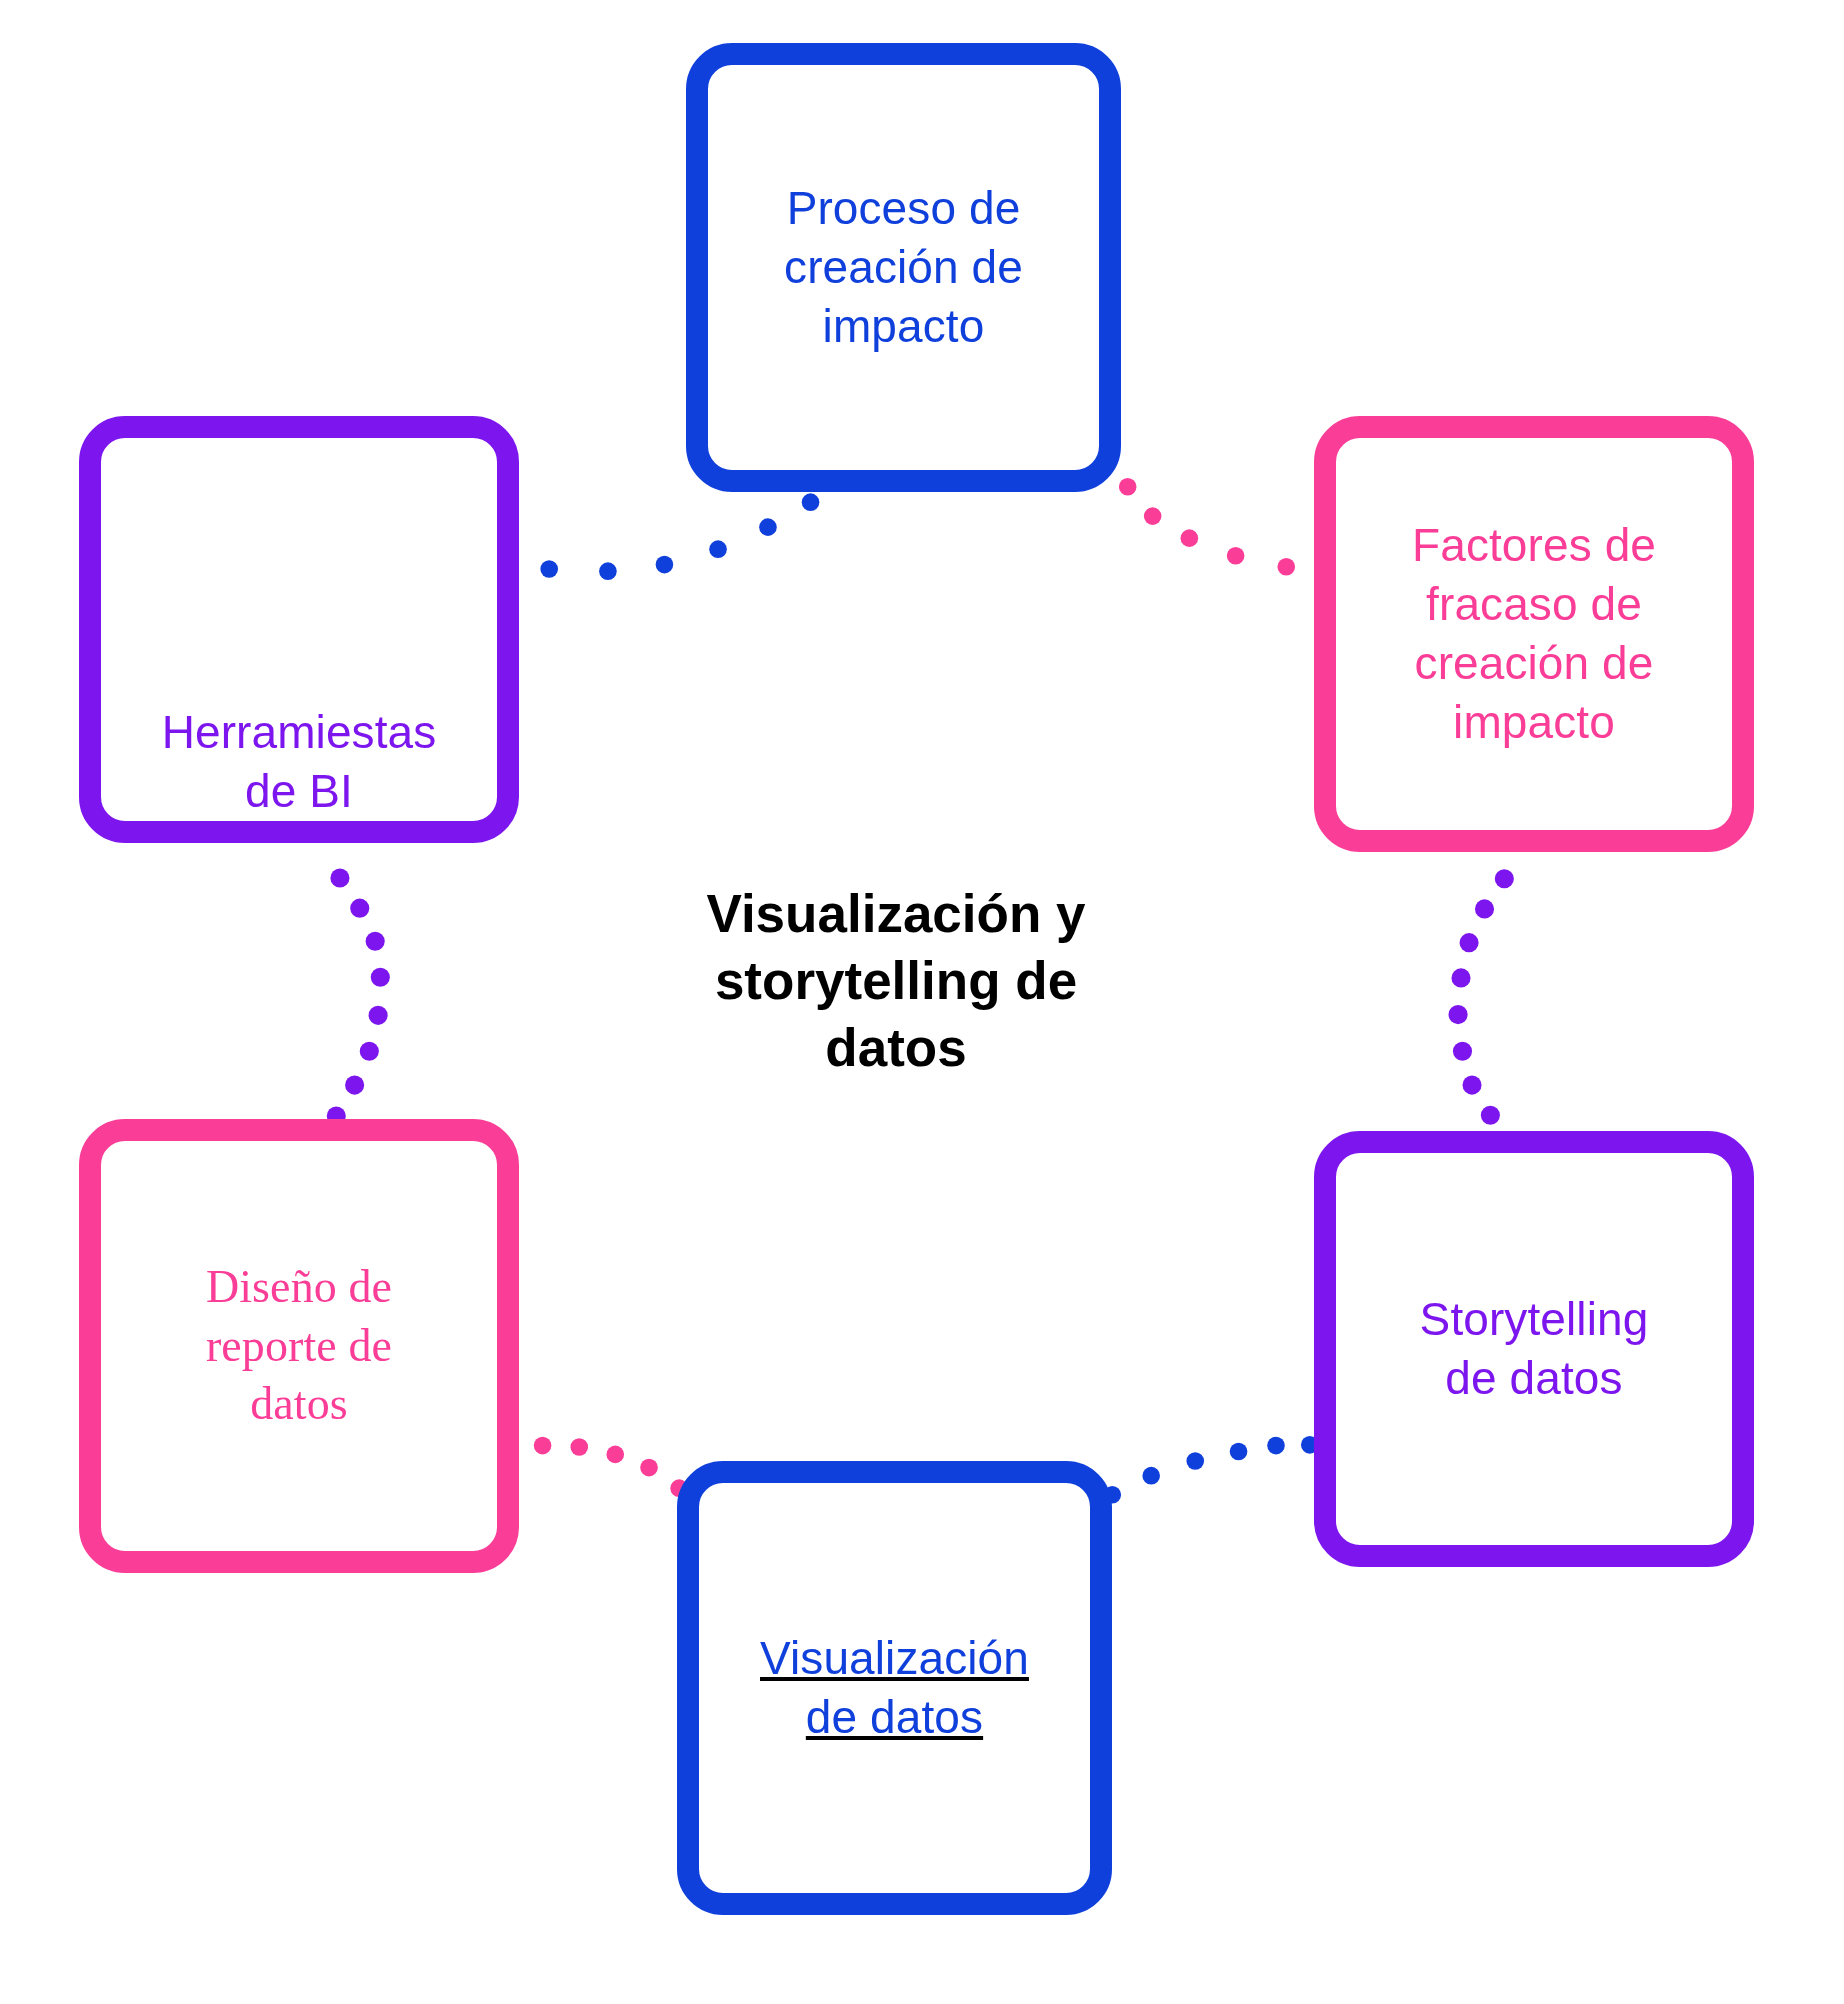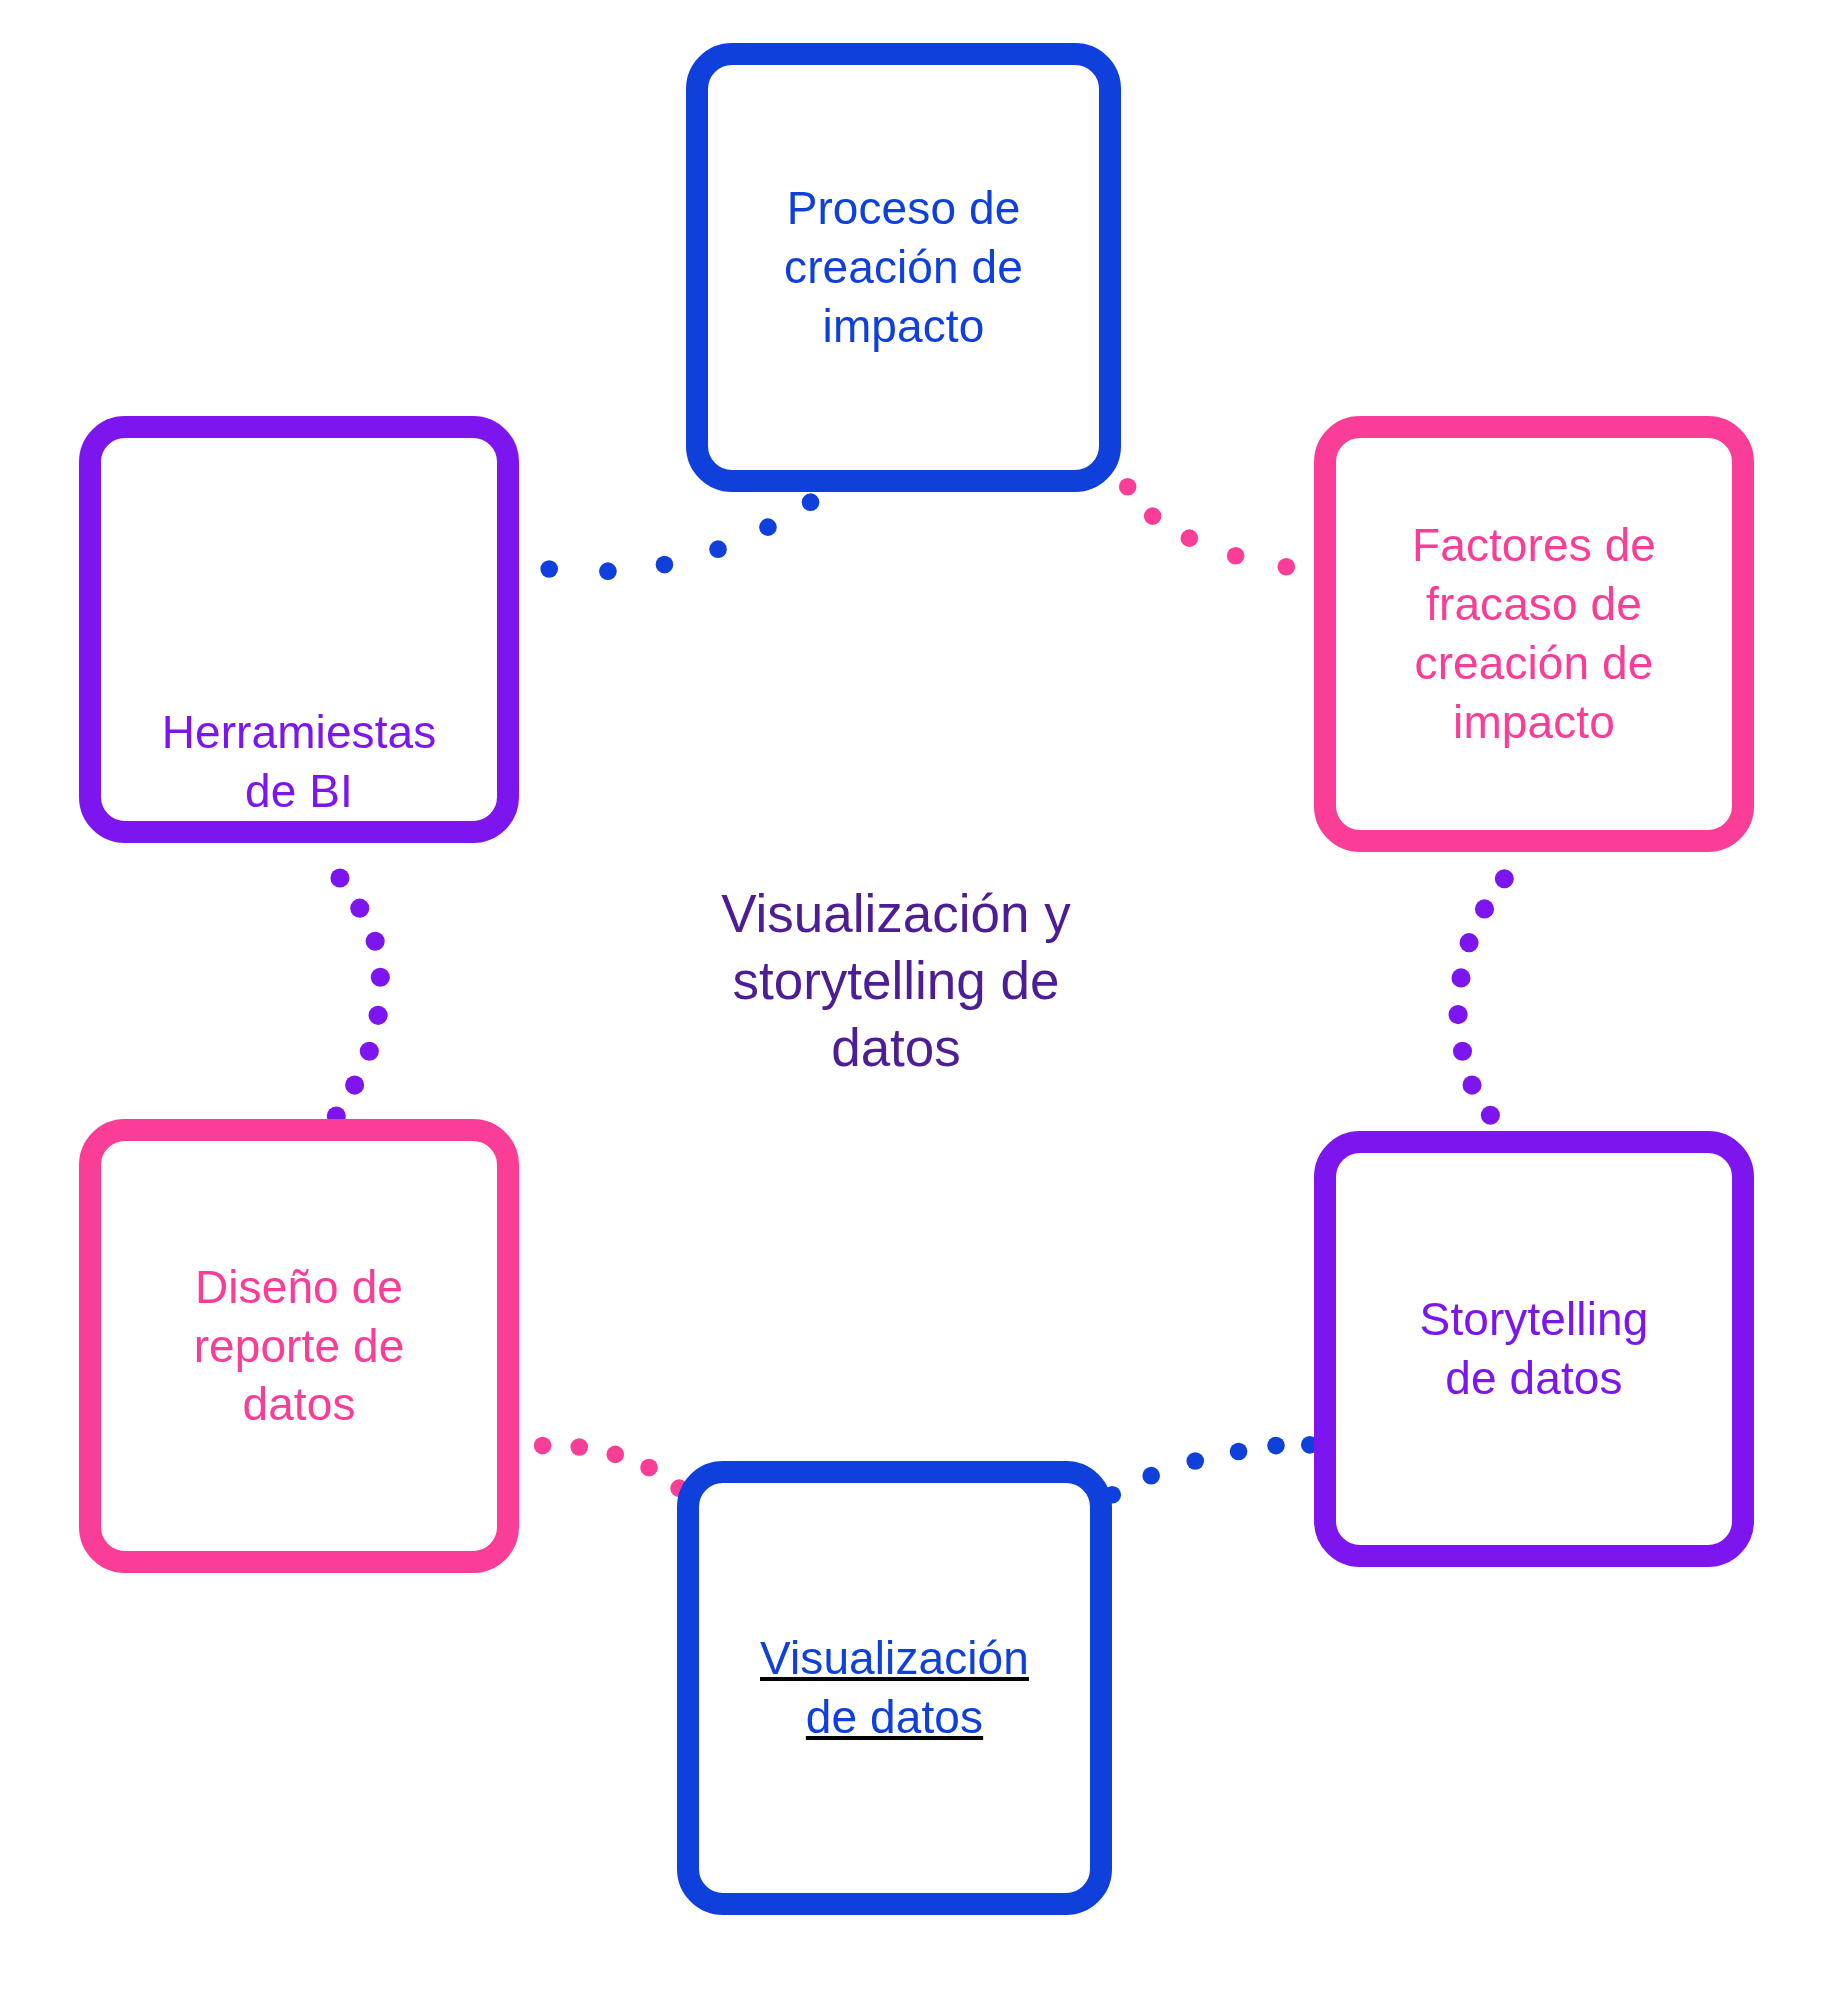--- a/index.html
+++ b/index.html
@@ -56,23 +56,23 @@
   #node-diseno       { left: 79px;  top: 1119px; width: 440px;  height: 454px; }
   #node-visualizacion{ left: 677px;  top: 1461px; width: 435px;  height: 454px; }
 
   #center-title {
     position: absolute;
     left: 639px;
     top: 881px;
     width: 514px;
     text-align: center;
     font-size: 53px;
-    font-weight: 400;
+    font-weight: 700;
     line-height: 1.26;
-    color: #4c1d95;
+    color: #000000;
     white-space: pre-line;
   }
 </style>
 </head>
 <body>
 
 <div id="canvas">
 
   <svg class="connectors" viewBox="0 0 2513 2731">
 
@@ -158,21 +158,21 @@
 fracaso de
 creación de
 impacto</span>
   </div>
 
   <div class="node" id="node-storytelling" style="border-color:#7D16EE;">
     <span class="node-label" style="color:#7D16EE;">Storytelling
 de datos</span>
   </div>
 
-  <div class="node" id="node-diseno" style="border-color:#FA3D97;">
+  <div class="node" id="node-diseno" style="border-color:#FA3D97;font-family:Liberation Serif, serif;">
     <span class="node-label" style="color:#FA3D97;">Diseño de
 reporte de
 datos</span>
   </div>
 
   <div class="node" id="node-visualizacion" style="border-color:#1040DC;text-decoration:underline;">
     <span class="node-label" style="color:#1040DC;">Visualización
 de datos</span>
   </div>
 

